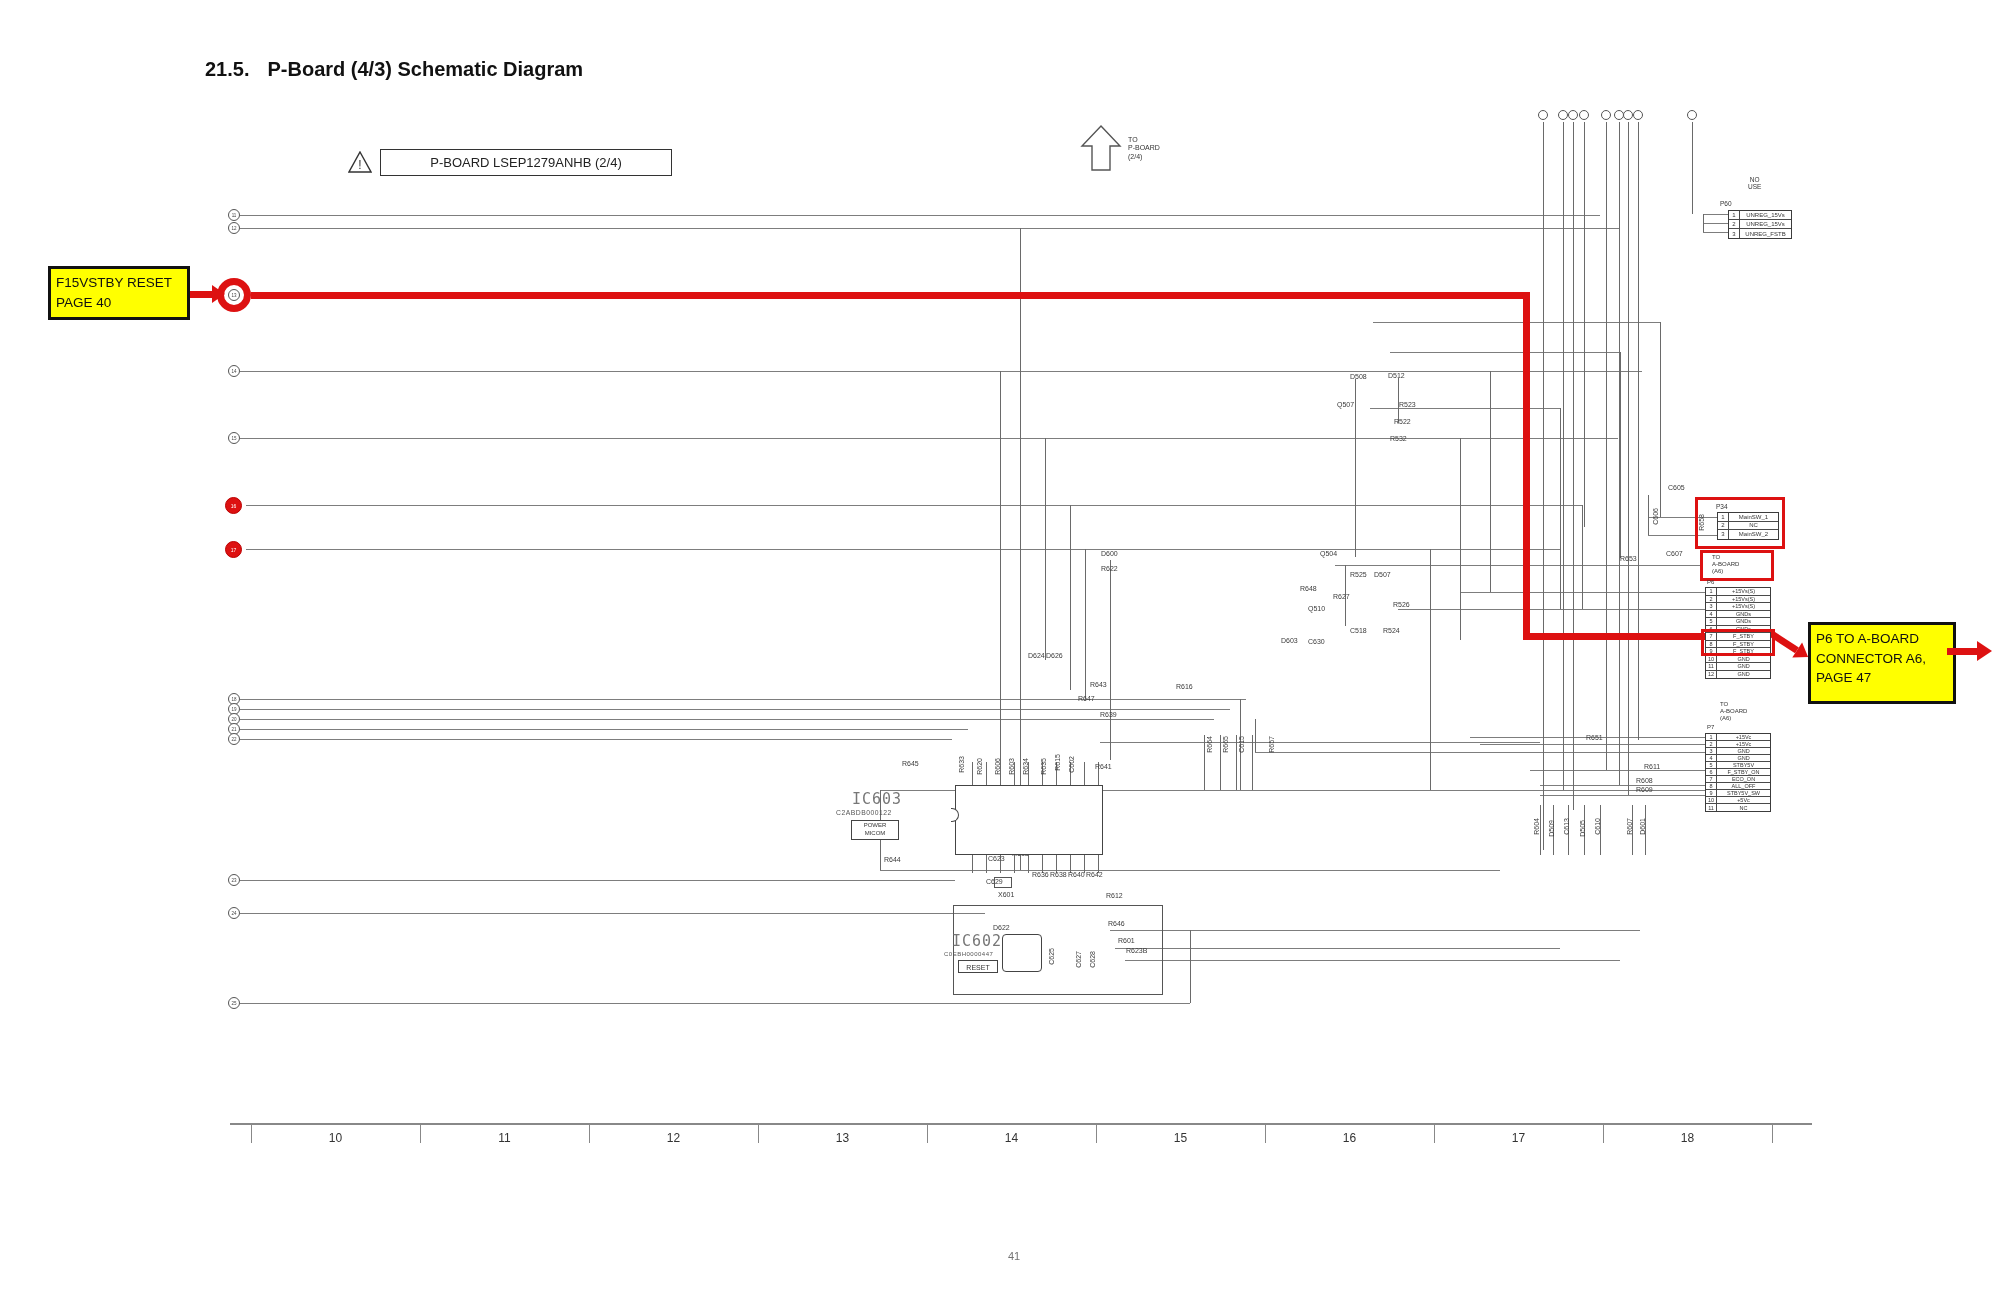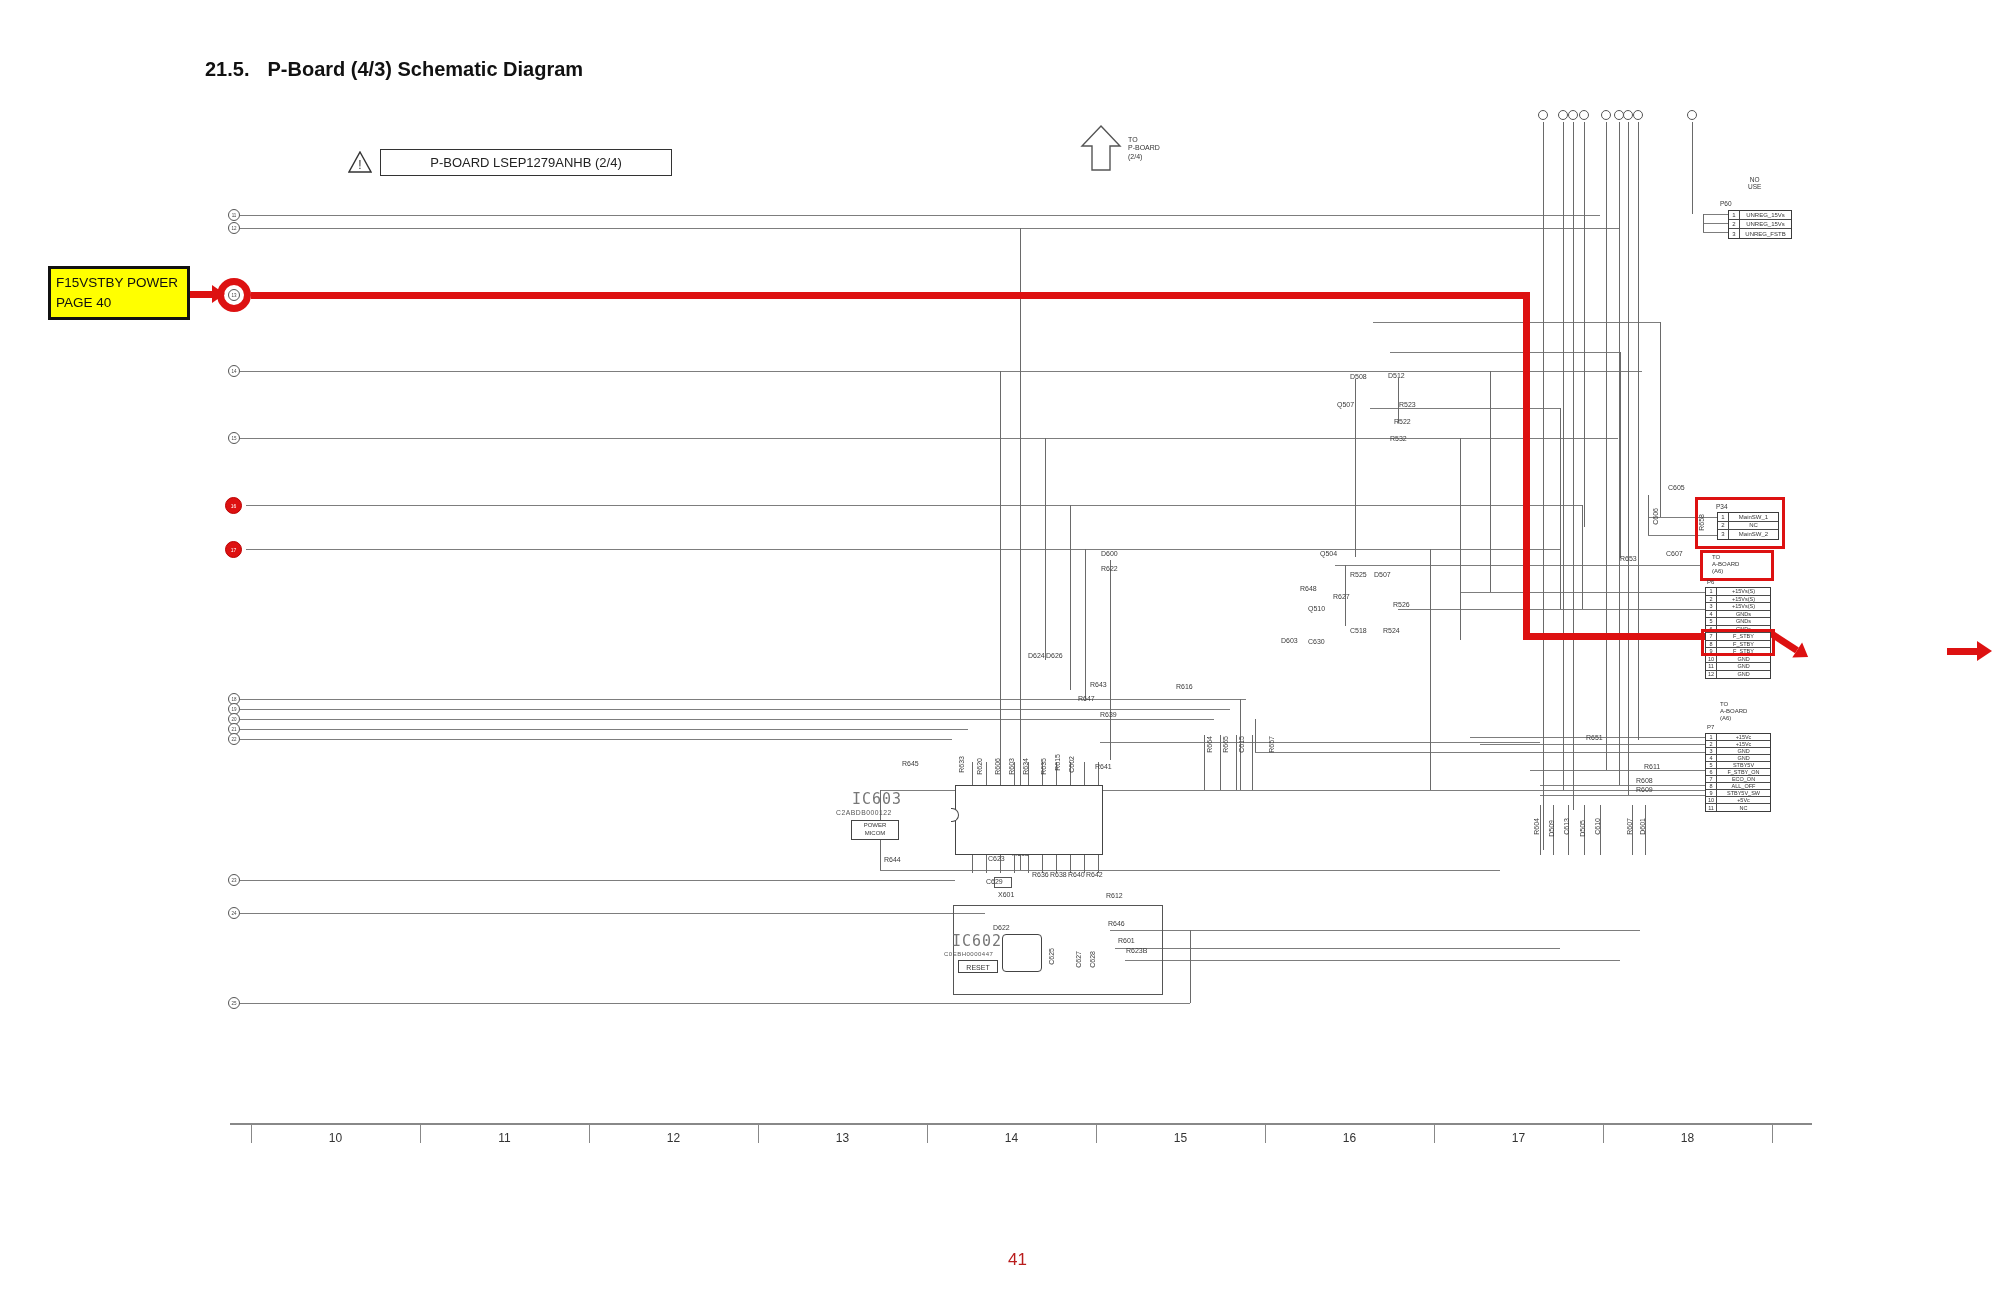--- a/index.html
+++ b/index.html
@@ -41,21 +41,21 @@
   .icref{position:absolute;font-size:15px;color:#777;letter-spacing:1px;font-family:"DejaVu Sans Mono",monospace;}
   .icpart{position:absolute;font-size:6.8px;color:#555;letter-spacing:.5px;}
   .icfun{position:absolute;border:1px solid #444;font-size:6px;color:#333;text-align:center;
          line-height:1.3;background:#fff;box-sizing:border-box;padding-top:1px;}
   
   #title{position:absolute;left:205px;top:58px;font-size:20px;font-weight:bold;color:#111;}
   #title .gap{display:inline-block;width:18px;}
   #boardlabel{position:absolute;left:380px;top:149px;width:292px;height:27px;border:1.5px solid #333;
               display:flex;align-items:center;justify-content:center;font-size:13px;color:#222;box-sizing:border-box;}
   .ticknum{position:absolute;font-size:12px;color:#333;transform:translateX(-50%);}
-  #pagenum{position:absolute;left:1008px;top:1250px;font-size:17px;color:#b91c1c;}
+  #pagenum{position:absolute;left:1008px;top:1250px;font-size:11px;color:#737373;}
   .small3{font-size:6px;color:#333;line-height:1.2;position:absolute;white-space:nowrap;}
 </style>
 </head>
 <body>
 
 <div id="canvas">
 
   <div id="title">
     <span>21.5.</span><span class="gap"></span><span>P-Board (4/3) Schematic Diagram</span>
   </div>
@@ -317,26 +317,31 @@
       <div class="clabel" style="left: 1636px; top: 786px;">R609</div>
       <div class="clabel" style="left: 1586px; top: 734px;">R651</div>
     </div>
 
   <div class="abs red" style="left:251px;top:292px;width:1279px;height:7px;"></div>
   <div class="abs red" style="left:1523px;top:292px;width:7px;height:348px;"></div>
   <div class="abs red" style="left:1523px;top:633px;width:182px;height:7px;"></div>
   <div class="abs" style="left:217px;top:278px;width:34px;height:34px;border:7px solid #dd1111;border-radius:50%;box-sizing:border-box;"></div>
 
   <div class="callout" style="left:48px;top:266px;width:142px;height:54px;">
-    <div>F15VSTBY POWER</div>
+    <div>F15VSTBY RESET</div>
     <div>PAGE 40</div>
   </div>
   <div class="abs red" style="left:190px;top:291px;width:22px;height:7px;"></div>
   <div class="arrowhead" style="left:212px;top:285px;border-top:9px solid transparent;border-bottom:9px solid transparent;border-left:13px solid #dd1111;"></div>
 
+  <div class="callout" style="left:1808px;top:622px;width:148px;height:82px;">
+    <div>P6 TO A-BOARD</div>
+    <div>CONNECTOR A6,</div>
+    <div>PAGE 47</div>
+  </div>
   <div class="abs" style="left:1772px;top:630px;transform:rotate(33deg);transform-origin:left center;">
     <div class="red" style="position:absolute;left:0;top:0;width:32px;height:7px;"></div>
     <div class="arrowhead" style="left:32px;top:-6px;border-top:9px solid transparent;border-bottom:9px solid transparent;border-left:13px solid #dd1111;"></div>
   </div>
   <div class="abs red" style="left:1947px;top:648px;width:30px;height:7px;"></div>
   <div class="arrowhead" style="left:1977px;top:641px;border-top:10px solid transparent;border-bottom:10px solid transparent;border-left:15px solid #dd1111;"></div>
 
   <div class="connlbl" style="left:1748px;top:176px;text-align:center;">
     <div>NO</div>
       <div>USE</div>

